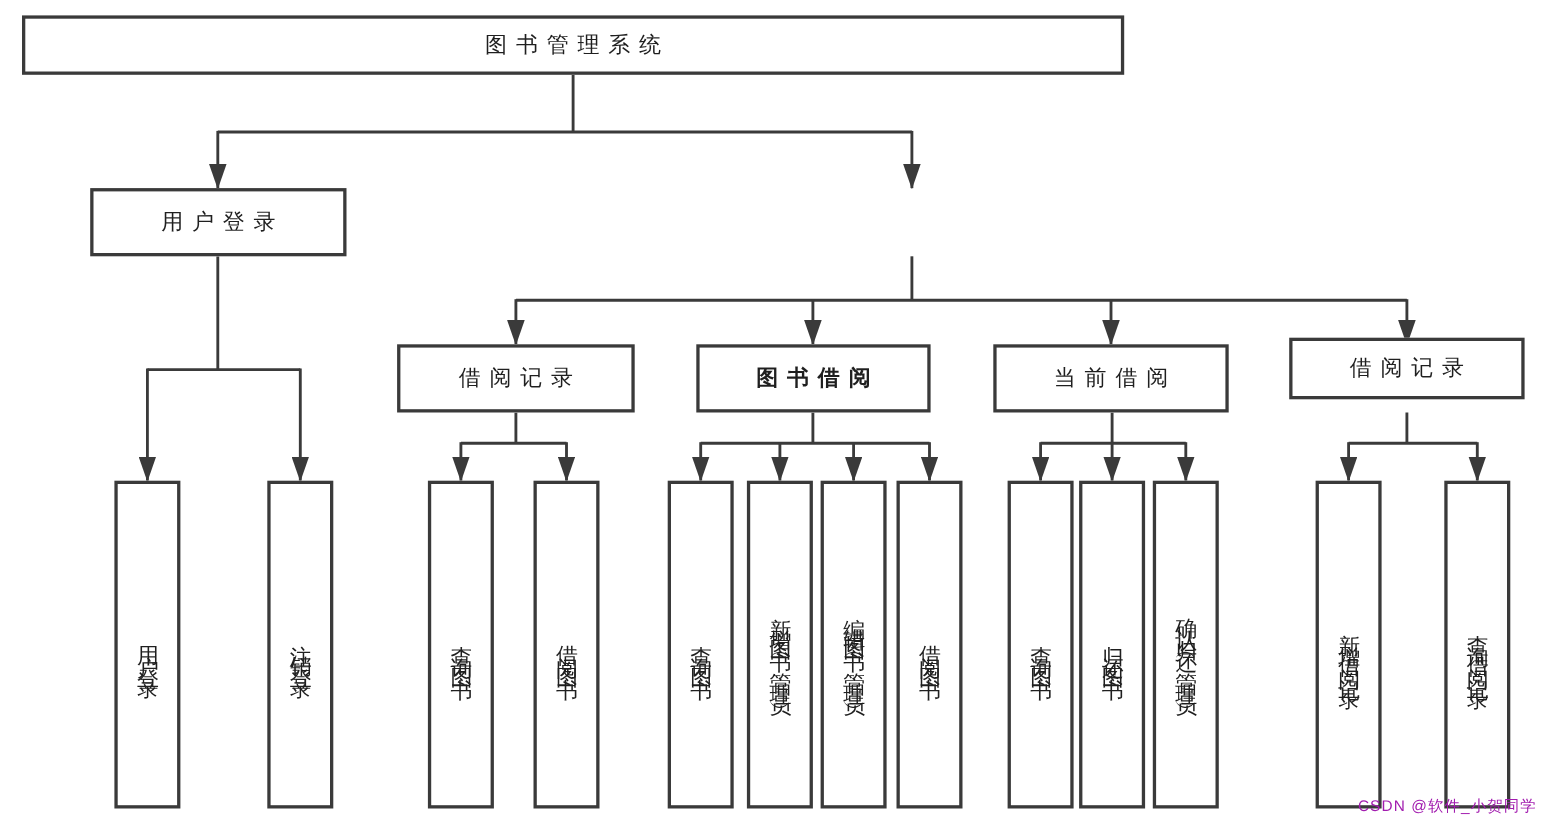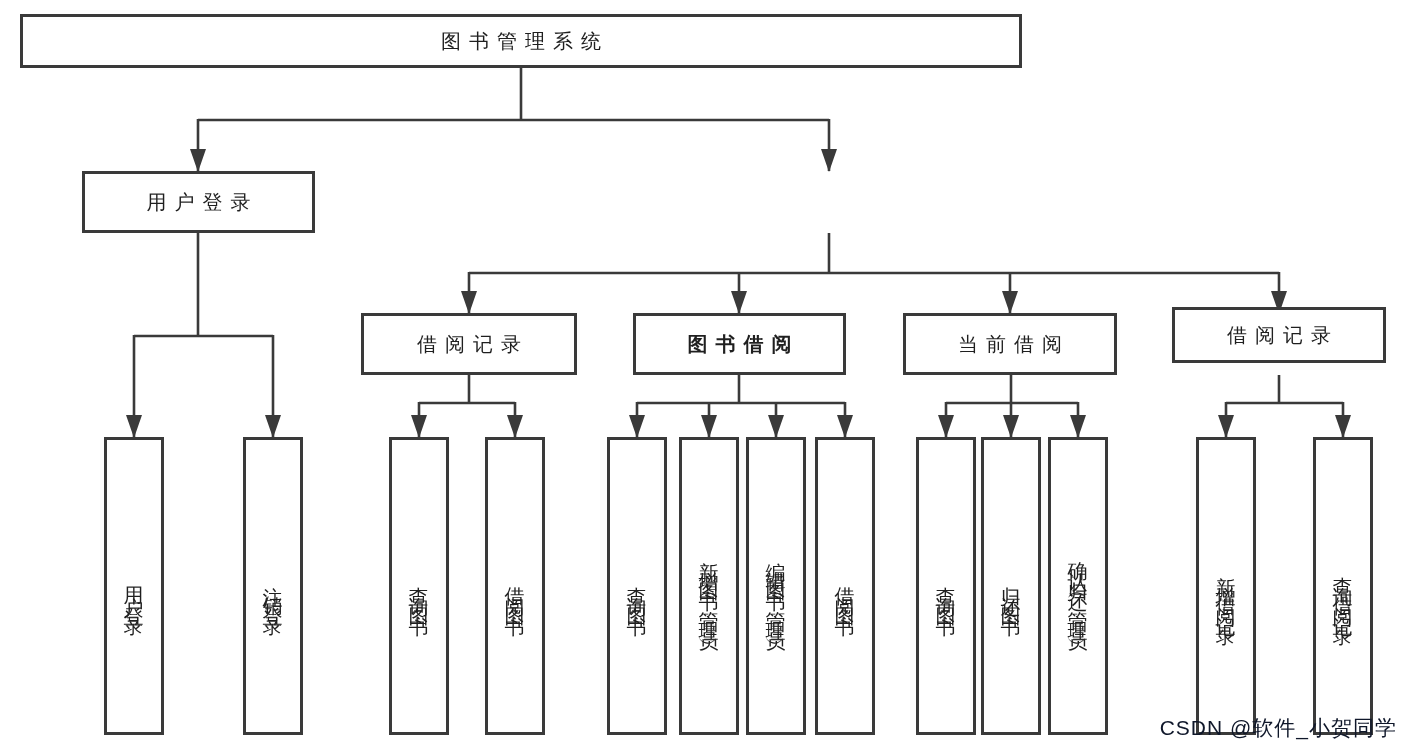--- a/index.html
+++ b/index.html
@@ -11,21 +11,21 @@
   .node{
     position:absolute;box-sizing:border-box;border:3px solid #3a3a3a;background:#ffffff;
     display:flex;align-items:center;justify-content:center;
   }
   .hlabel{font-size:20px;letter-spacing:8px;white-space:nowrap;line-height:1;margin-right:-8px;}
   .leaf span{
     writing-mode:vertical-rl;text-orientation:mixed;
     font-size:20px;letter-spacing:10px;line-height:1;white-space:nowrap;margin-bottom:-10px;
   }
   .watermark{
-    position:absolute;right:8px;bottom:5px;font-size:21px;color:#0f172a;
+    position:absolute;right:8px;bottom:5px;font-size:14px;color:#a21caf;
     letter-spacing:1px;white-space:nowrap;
   }
 </style>
 </head>
 <body>
 
 <div class="canvas">
 
   <svg class="connectors" viewBox="0 0 1405 747" xmlns="http://www.w3.org/2000/svg">
     <defs>

